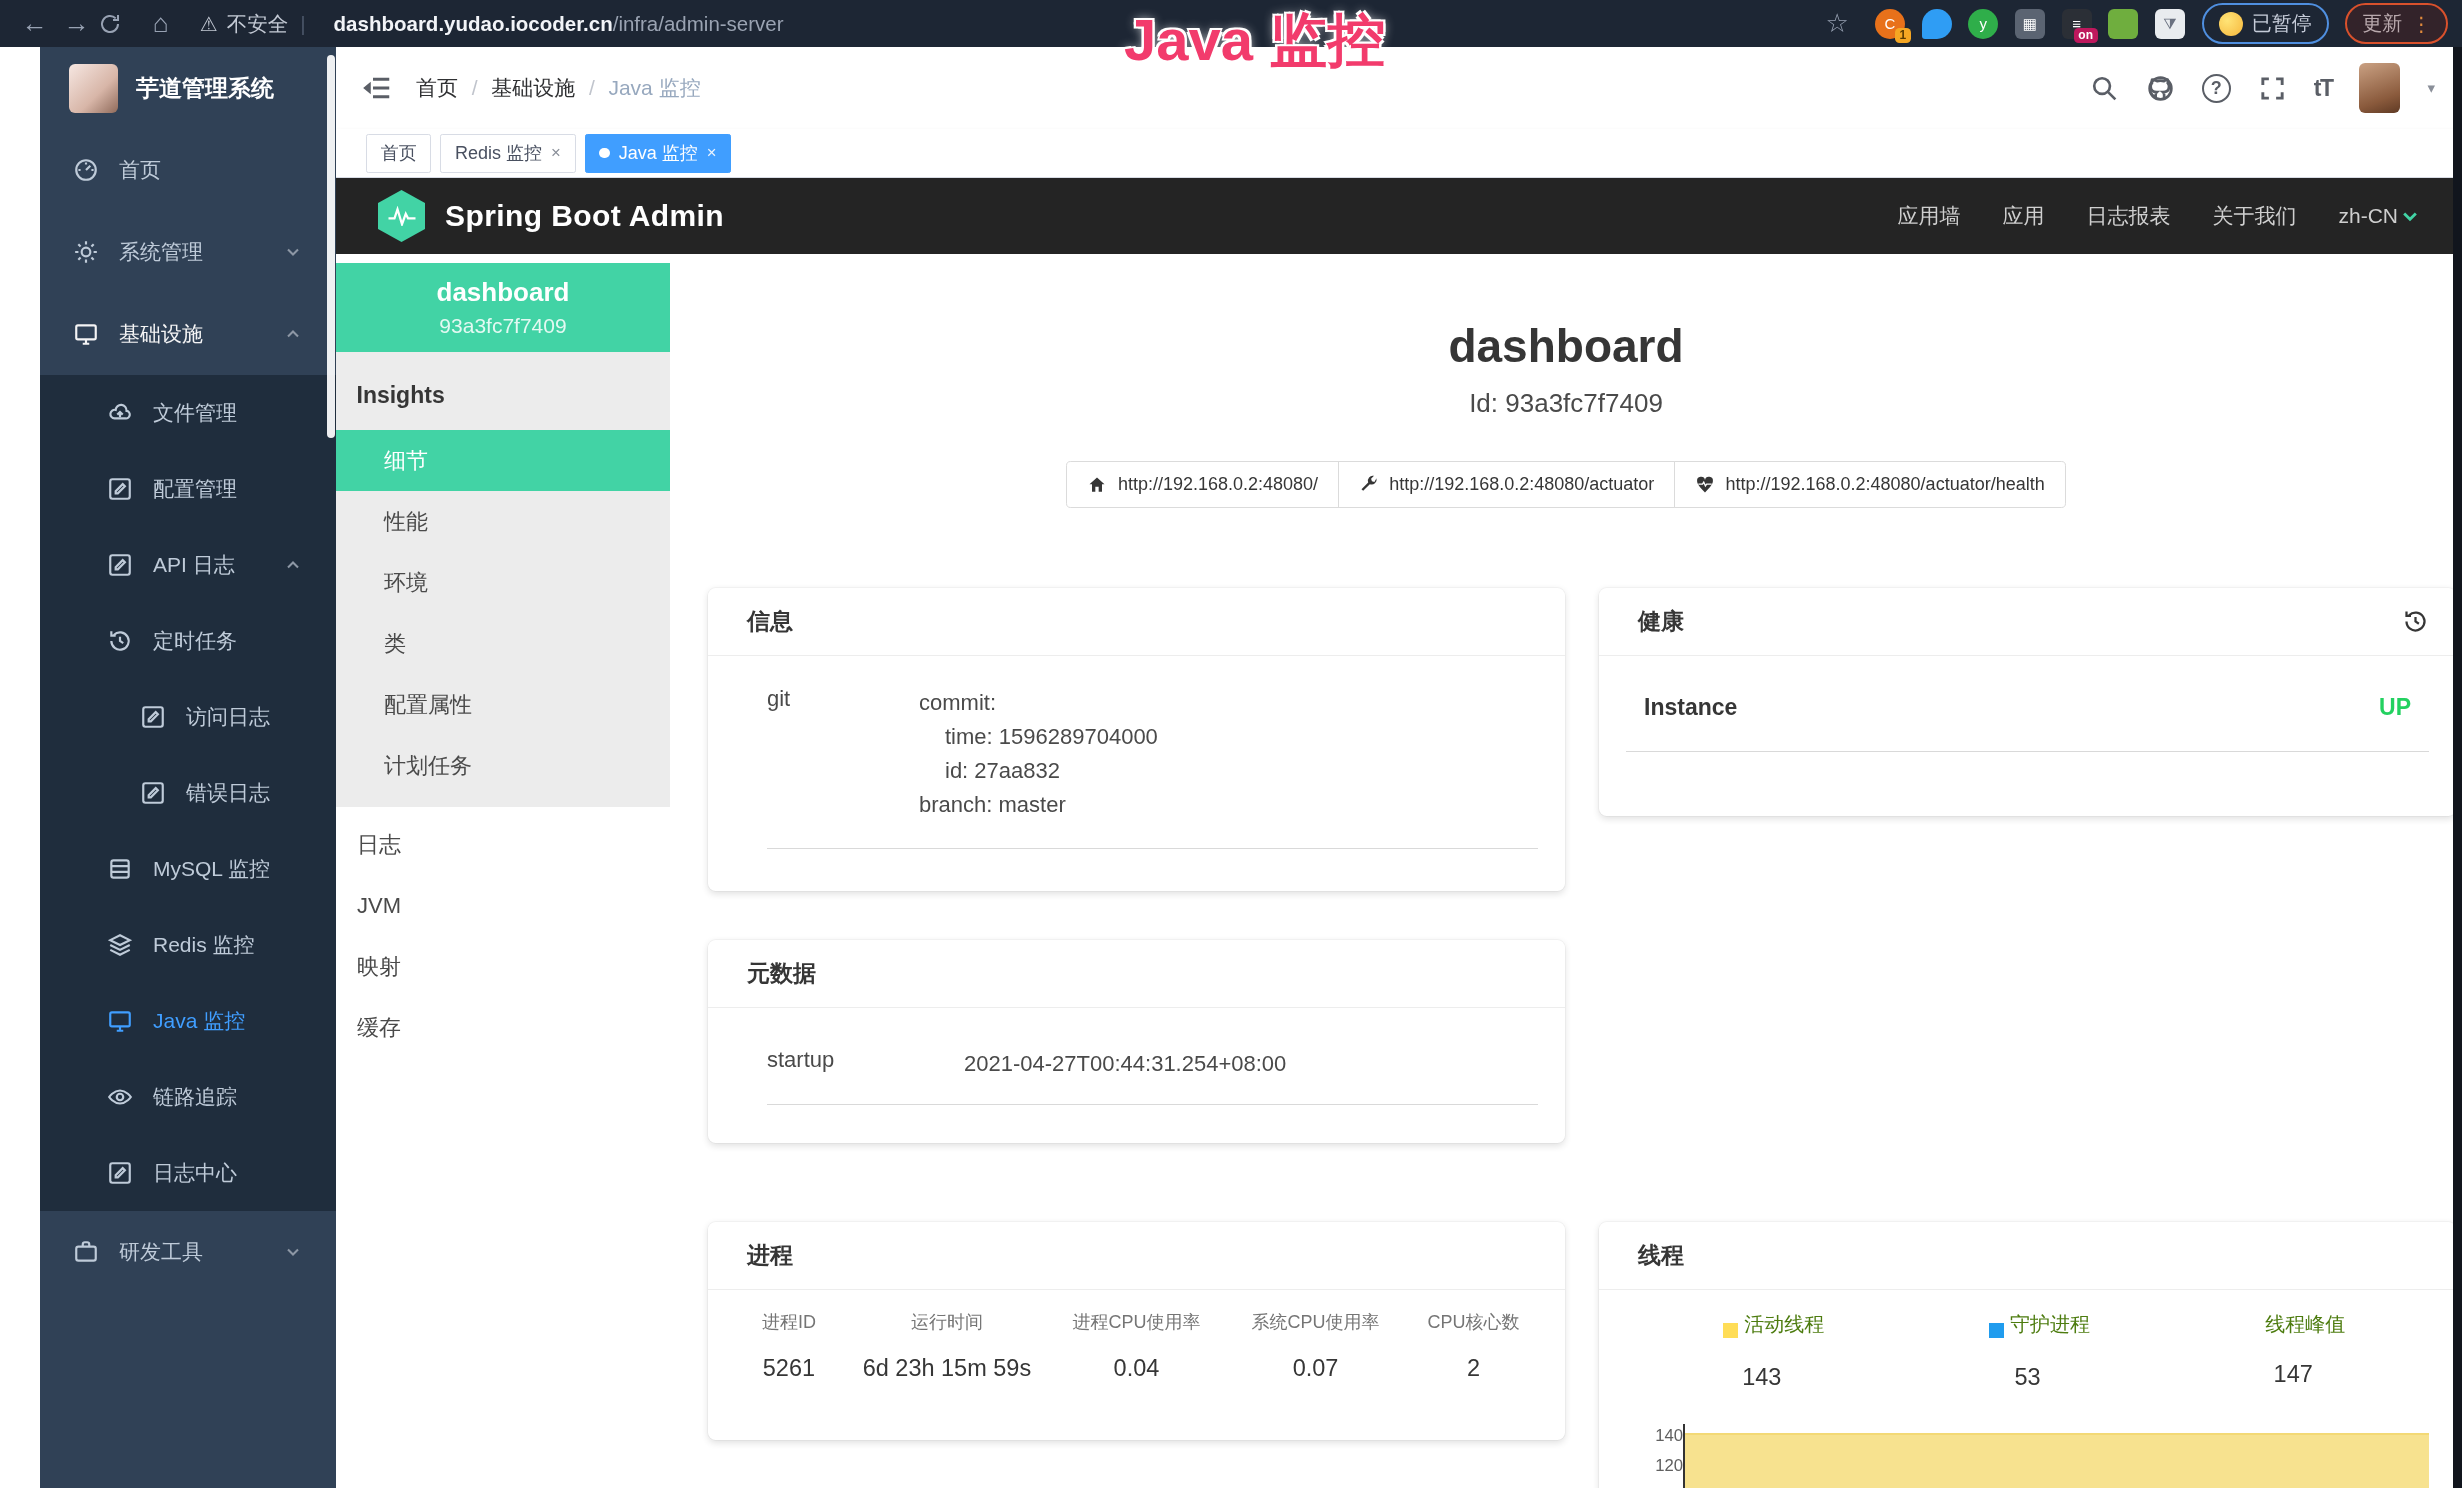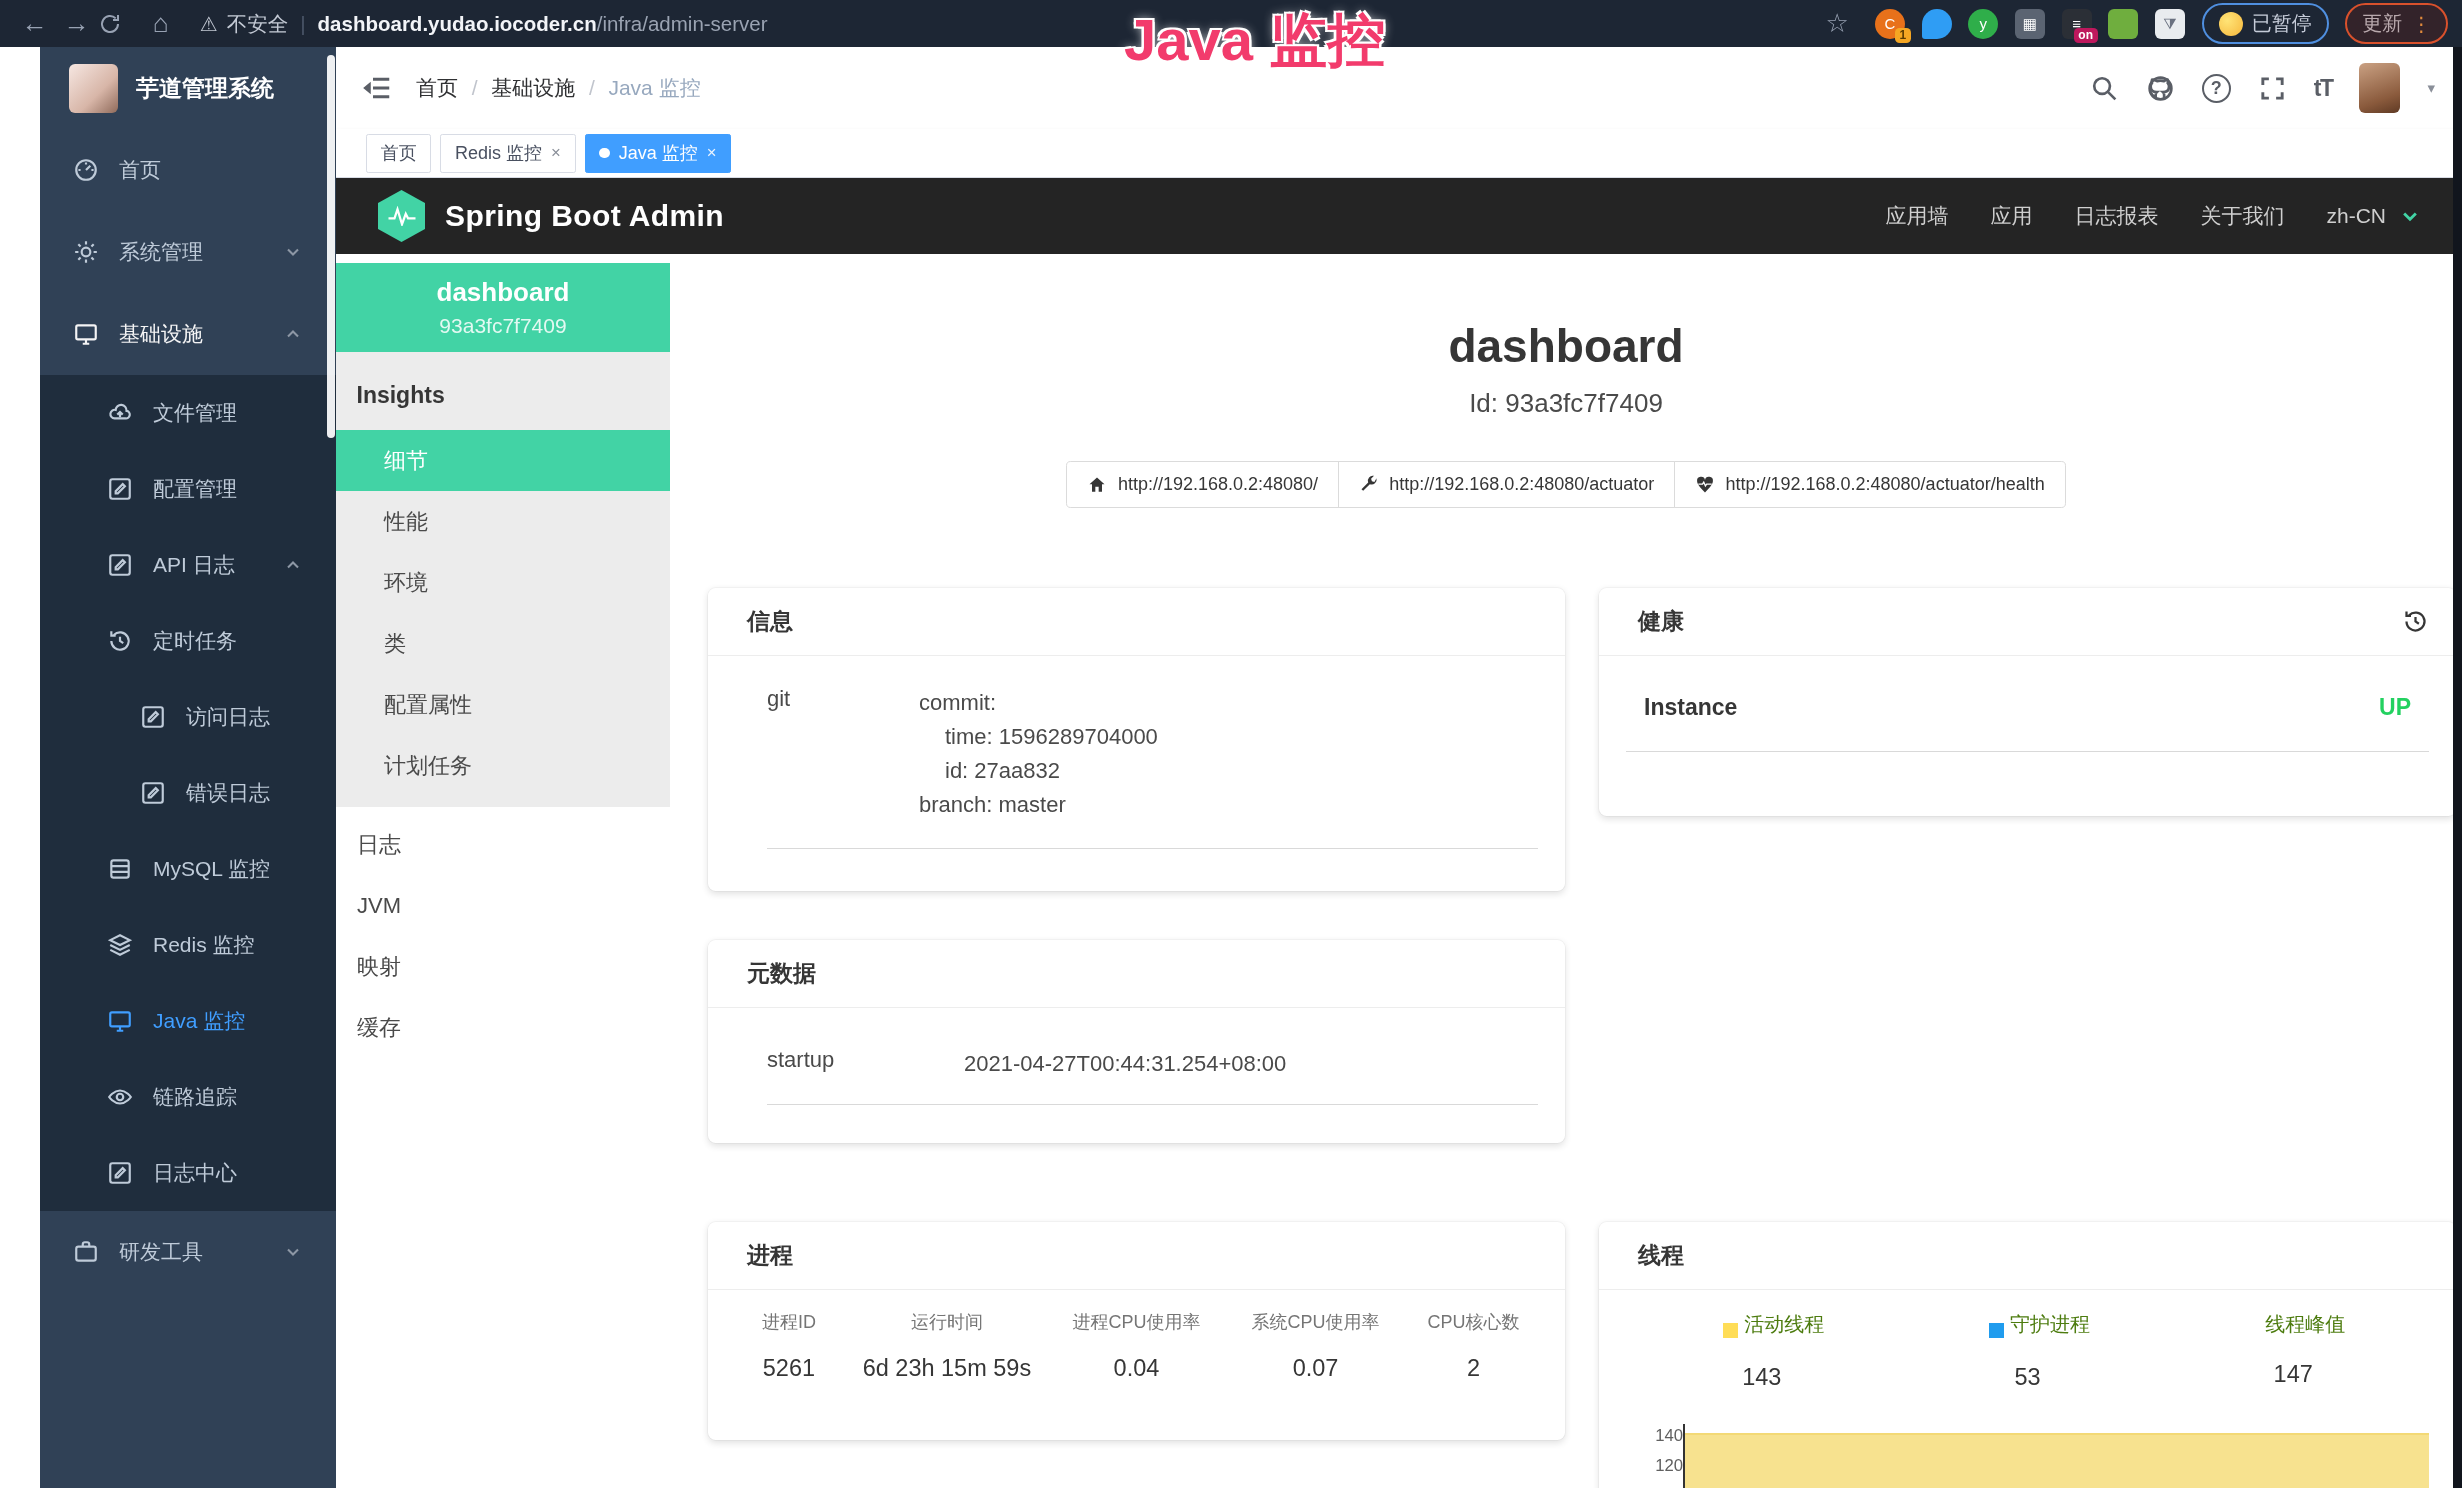--- a/index.html
+++ b/index.html
@@ -8,21 +8,21 @@
   .screen { position:relative; width:2462px; height:1489px; overflow:hidden; background:#fff; }
 
   
   .chrome { position:absolute; left:0; top:0; width:100%; height:47px; background:#1d2634; display:flex; align-items:center; padding:0 13.7px; z-index:40; }
   .chrome .navbtn { color:#98a2b3; font-size:26px; width:42px; text-align:center; line-height:47px; }
   .chrome svg { display:block; }
   .addr { display:flex; align-items:center; margin-left:18px; color:#cfd5e1; font-size:20.5px; }
   .addr .warn { color:#c3c9d4; font-size:20px; margin-right:9px; }
   .addr .sec { color:#c3c9d4; margin-right:12px; }
   .addr .sep { color:#4a5568; margin-right:12px; font-size:21px; }
-  .addr .host { color:#f2f4f8; font-weight:700; }
+  .addr .host { color:#f2f4f8; font-weight:700;margin-left:16px; }
   .addr .path { color:#9aa3b2; }
   .chrome-right { margin-left:auto; display:flex; align-items:center; gap:16.7px; }
   .ext { position:relative; width:30px; height:30px; border-radius:50%; display:flex; align-items:center; justify-content:center; font-size:15px; color:#fff; }
   .badge { position:absolute; right:-6px; bottom:-4.6px; font-size:12px; background:#f5a623; color:#5b3a00; border-radius:4.6px; padding:0.8px 4.6px; font-weight:700; }
   .badge.on { background:#be185d; color:#fff; }
   .pill { display:flex; align-items:center; gap:9px; border-radius:24px; padding:4.6px 15px; font-size:20px; color:#c5cbd8; }
   .pill.paused { border:2.3px solid #4f8fe0; }
   .pill.update { border:2.3px solid #d9512c; background:#33232a; color:#b9a9ad; }
   .face { width:24px; height:24px; border-radius:50%; background:radial-gradient(circle at 35% 35%, #ffe477, #f6b73c); }
   .dots { color:#e08a3c; font-size:20px; }
@@ -65,21 +65,21 @@
   .tag .x { font-size:16.7px; color:#8a8f99; }
   .tag.active { background:#409eff; border-color:#409eff; color:#fff; }
   .tag.active .x { color:#eaf4ff; }
   .dot { width:10.6px; height:10.6px; border-radius:50%; background:#fff; }
 
   
   .sba { height:76px; background:#242424; display:flex; align-items:center; padding:0 42px; color:#d9d9d9; }
   .hex { width:47px; height:52px; background:#42d3a5; clip-path:polygon(50% 0,100% 25%,100% 75%,50% 100%,0 75%,0 25%); display:flex; align-items:center; justify-content:center; margin-right:20px; }
   .brand { color:#fff; font-size:30px; font-weight:700; letter-spacing:0.4px; }
   .sba-nav { margin-left:auto; display:flex; align-items:center; gap:42px; font-size:21px; color:#cfcfcf; }
-  .locale { display:flex; align-items:center; gap:14px; }
+  .locale { display:flex; align-items:center; gap:2px; }
   .chev-g { width:20px; height:20px; }
 
   
   .workspace { flex:1; display:flex; min-height:0; background:#fff; }
   .inst { width:334px; flex:none; background:#fff; }
   .inst-green { margin-top:9px; height:89px; background:#42d3a5; color:#fff; display:flex; flex-direction:column; align-items:center; justify-content:center; gap:6px; }
   .inst-name { font-size:26px; font-weight:700; }
   .inst-id { font-size:21px; color:rgba(255,255,255,.85); }
   .grp { background:#ececec; padding-bottom:10.6px; }
   .grp-label { padding:30px 0 21px 20.5px; font-size:23px; font-weight:700; color:#363636; }

